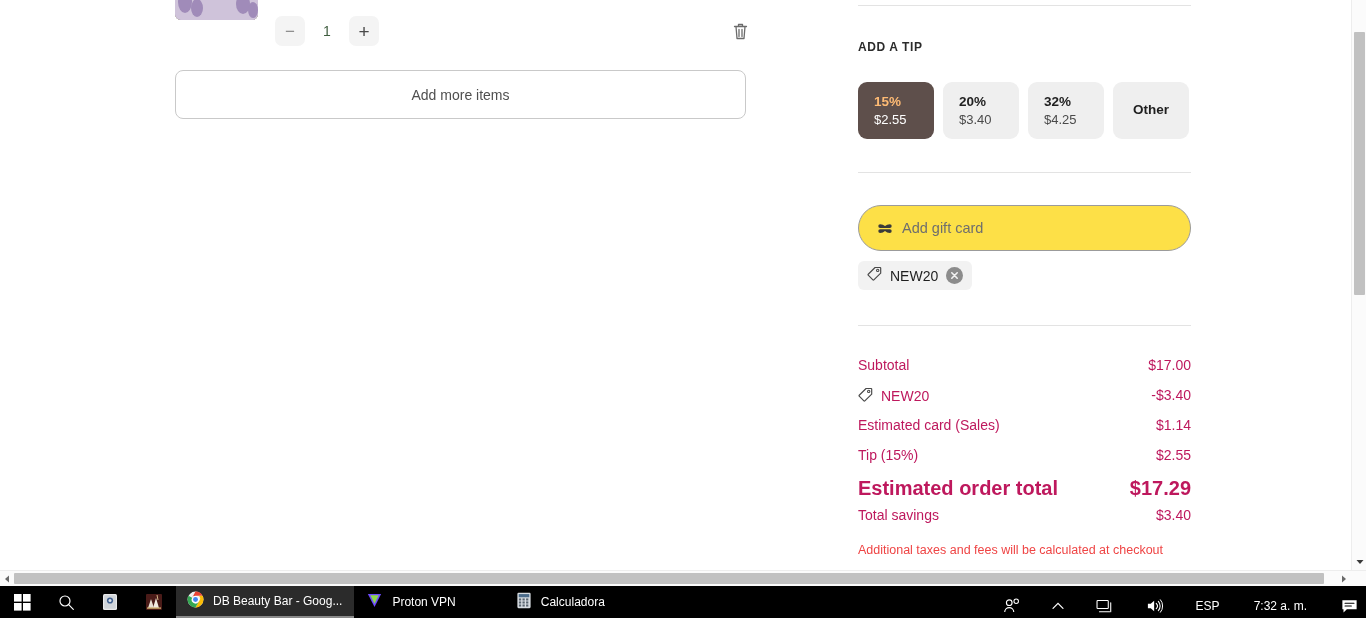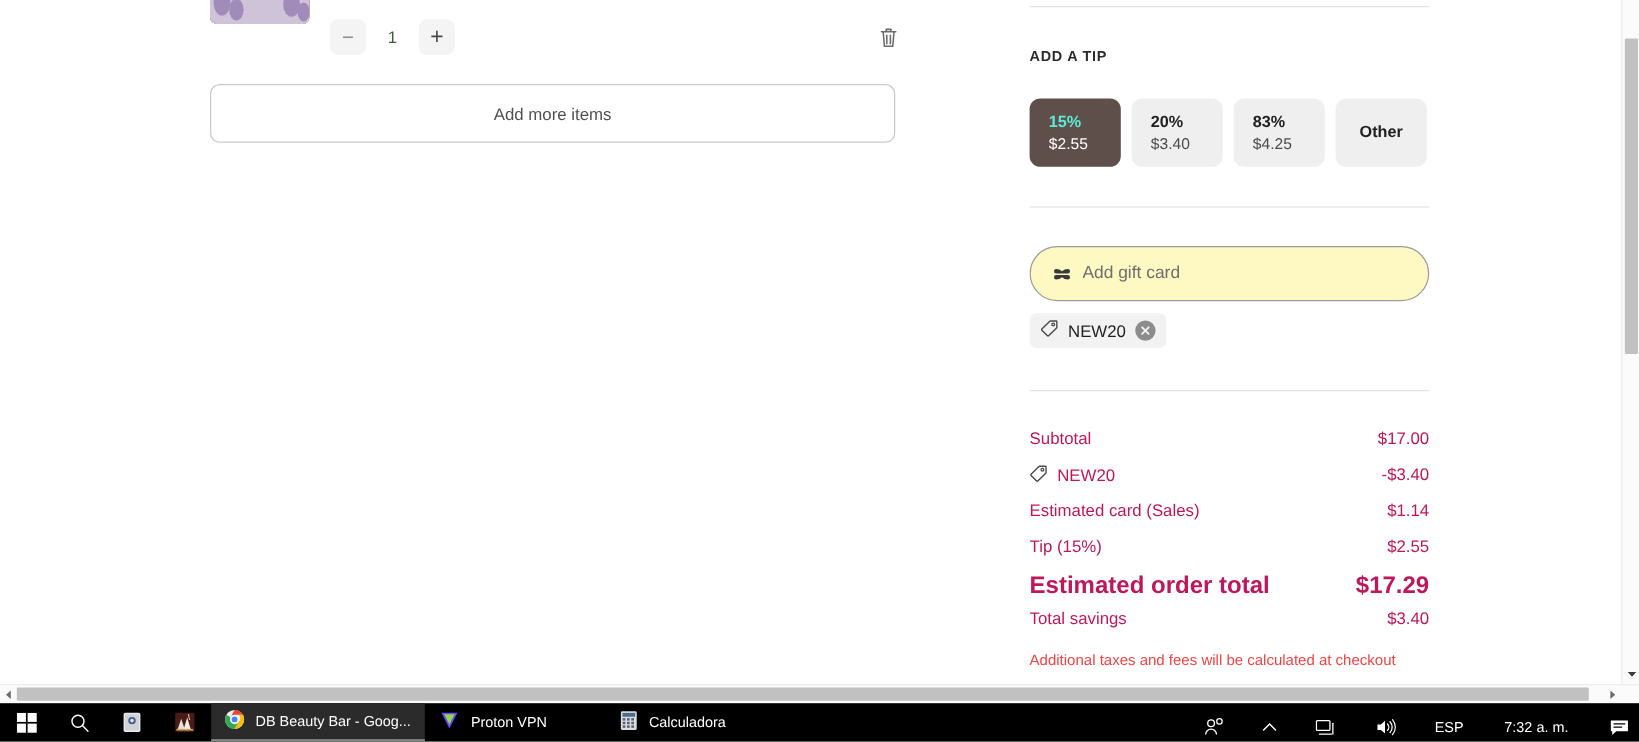--- a/index.html
+++ b/index.html
@@ -140,41 +140,41 @@
     font-weight: bold;
     color: #1f1f1f;
     line-height: 1.35;
   }
   .tip-btn .amt {
     font-size: 13px;
     color: #4a4a4a;
     line-height: 1.35;
   }
   .tip-btn.selected { background: #5e4f4b; }
-  .tip-btn.selected .pct { color: #5eead4; }
+  .tip-btn.selected .pct { color: #fdba74; }
   .tip-btn.selected .amt { color: #ffffff; }
   .tip-btn.other {
     align-items: center;
     justify-content: center;
     padding-left: 0;
   }
   .tip-btn.other .pct { font-size: 13.5px; }
 
   #divider-tip { position: absolute; left: 858px; top: 172px; }
 
   #giftcard-field {
     position: absolute;
     left: 858px; top: 205px;
     width: 333px; height: 46px;
     border: 1px solid #9b9b9b;
     border-radius: 24px;
     display: flex;
     align-items: center;
     padding: 0 18px;
-    background: #fef9c3;
+    background: #fde047;
     cursor: text;
   }
   #giftcard-field .gc-icon { margin-right: 9px; display: flex; }
   #giftcard-input {
     border: none;
     outline: none;
     font-size: 14.5px;
     color: #2b2b2b;
     background: transparent;
     width: 100%;
@@ -390,21 +390,21 @@
     <div id="tip-buttons">
       <button class="tip-btn selected" style="background: rgb(94, 79, 75);">
         <span class="pct">15%</span>
         <span class="amt">$2.55</span>
       </button>
       <button class="tip-btn">
         <span class="pct">20%</span>
         <span class="amt">$3.40</span>
       </button>
       <button class="tip-btn">
-        <span class="pct">83%</span>
+        <span class="pct">32%</span>
         <span class="amt">$4.25</span>
       </button>
       <button class="tip-btn other">
         <span class="pct">Other</span>
       </button>
     </div>
 
     <div class="hr" id="divider-tip"></div>
 
     <div id="giftcard-field">

